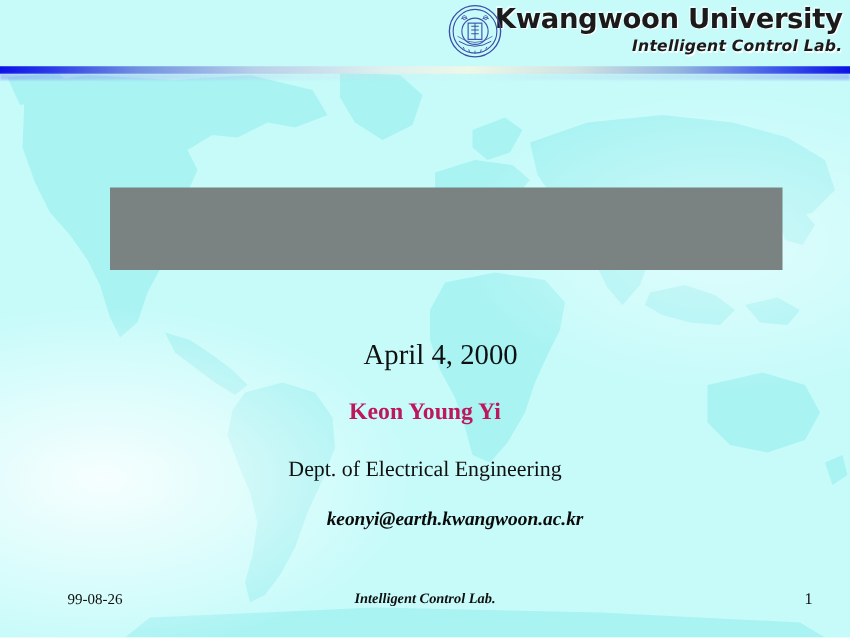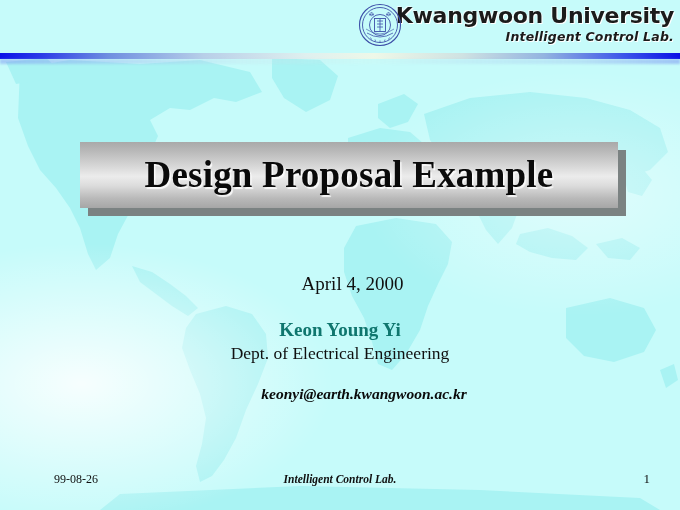--- a/index.html
+++ b/index.html
@@ -166,40 +166,40 @@
   
   #body-block {
     position: absolute;
     left: 0;
     top: 272px;
     width: 680px;
     text-align: center;
   }
   #date-line {
     font-family: "Liberation Serif", serif;
-    font-size: 19px;
+    font-size: 23px;
     line-height: 24px;
     color: #101010;
     margin-left: 25px;
   }
   #author-name {
     font-family: "Liberation Serif", serif;
     font-weight: bold;
     font-size: 19px;
     line-height: 24px;
-    color: #0f766e;
+    color: #be185d;
     margin-top: 22px;
   }
   .affil-line {
     font-family: "Liberation Serif", serif;
     font-size: 17.5px;
     line-height: 22px;
     color: #101010;
   }
-  #affil-1 { }
+  #affil-1 { margin-top: 22px; }
   #email-line {
     font-family: "Liberation Serif", serif;
     font-weight: bold;
     font-style: italic;
     font-size: 15.5px;
     line-height: 20px;
     color: #0a0a0a;
     margin-top: 20px;
     margin-left: 48px;
   }
@@ -314,23 +314,20 @@
         <div id="university-name">Kwangwoon University</div>
         <div id="lab-name">Intelligent Control Lab.</div>
       </div>
     </div>
   </div>
 
   <div id="header-rule"></div>
   <div id="header-rule-soft"></div>
 
   <div id="title-shadow"></div>
-  <div id="title-banner">
-    <div id="title-text">Design Proposal Example</div>
-  </div>
 
   <div id="body-block">
     <div id="date-line">April 4, 2000</div>
     <div id="author-name">Keon Young Yi</div>
     <div class="affil-line" id="affil-1">Dept. of Electrical Engineering</div>
     <div id="email-line">keonyi@earth.kwangwoon.ac.kr</div>
   </div>
 
   <div id="footer">
     <div id="footer-date">99-08-26</div>

